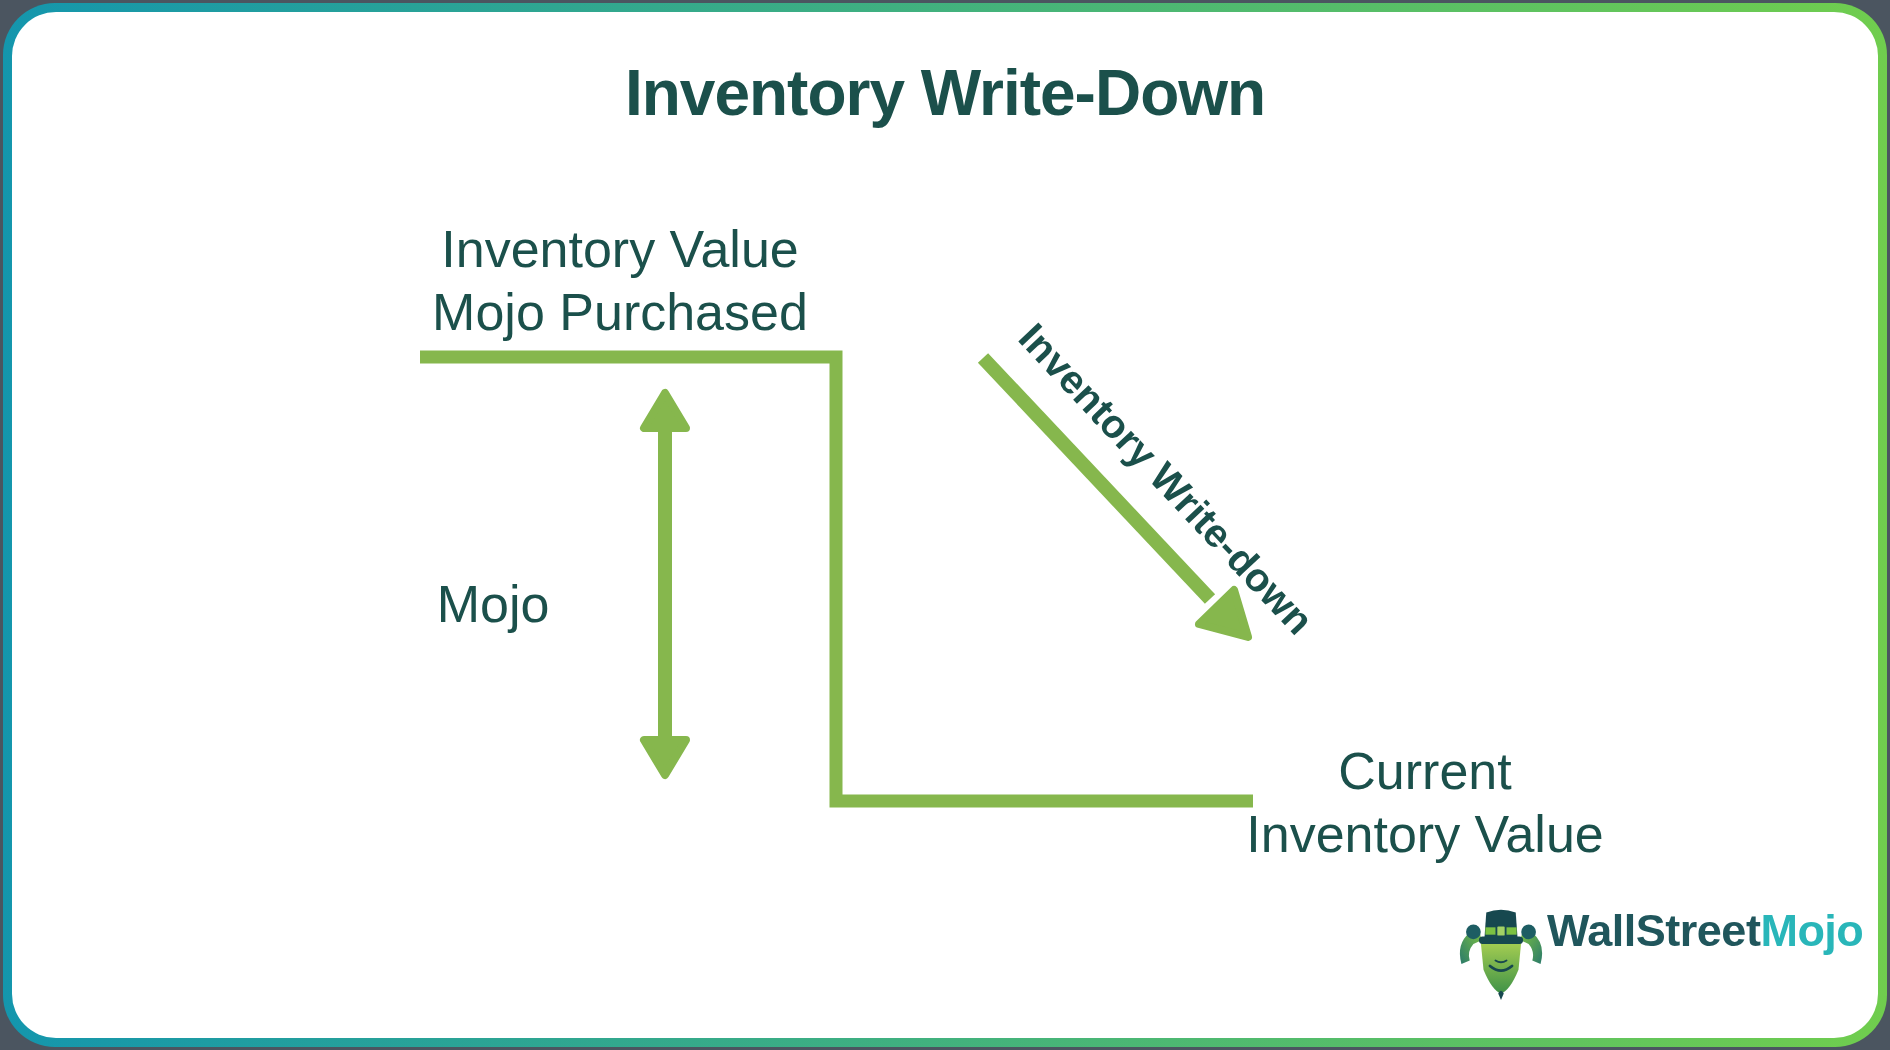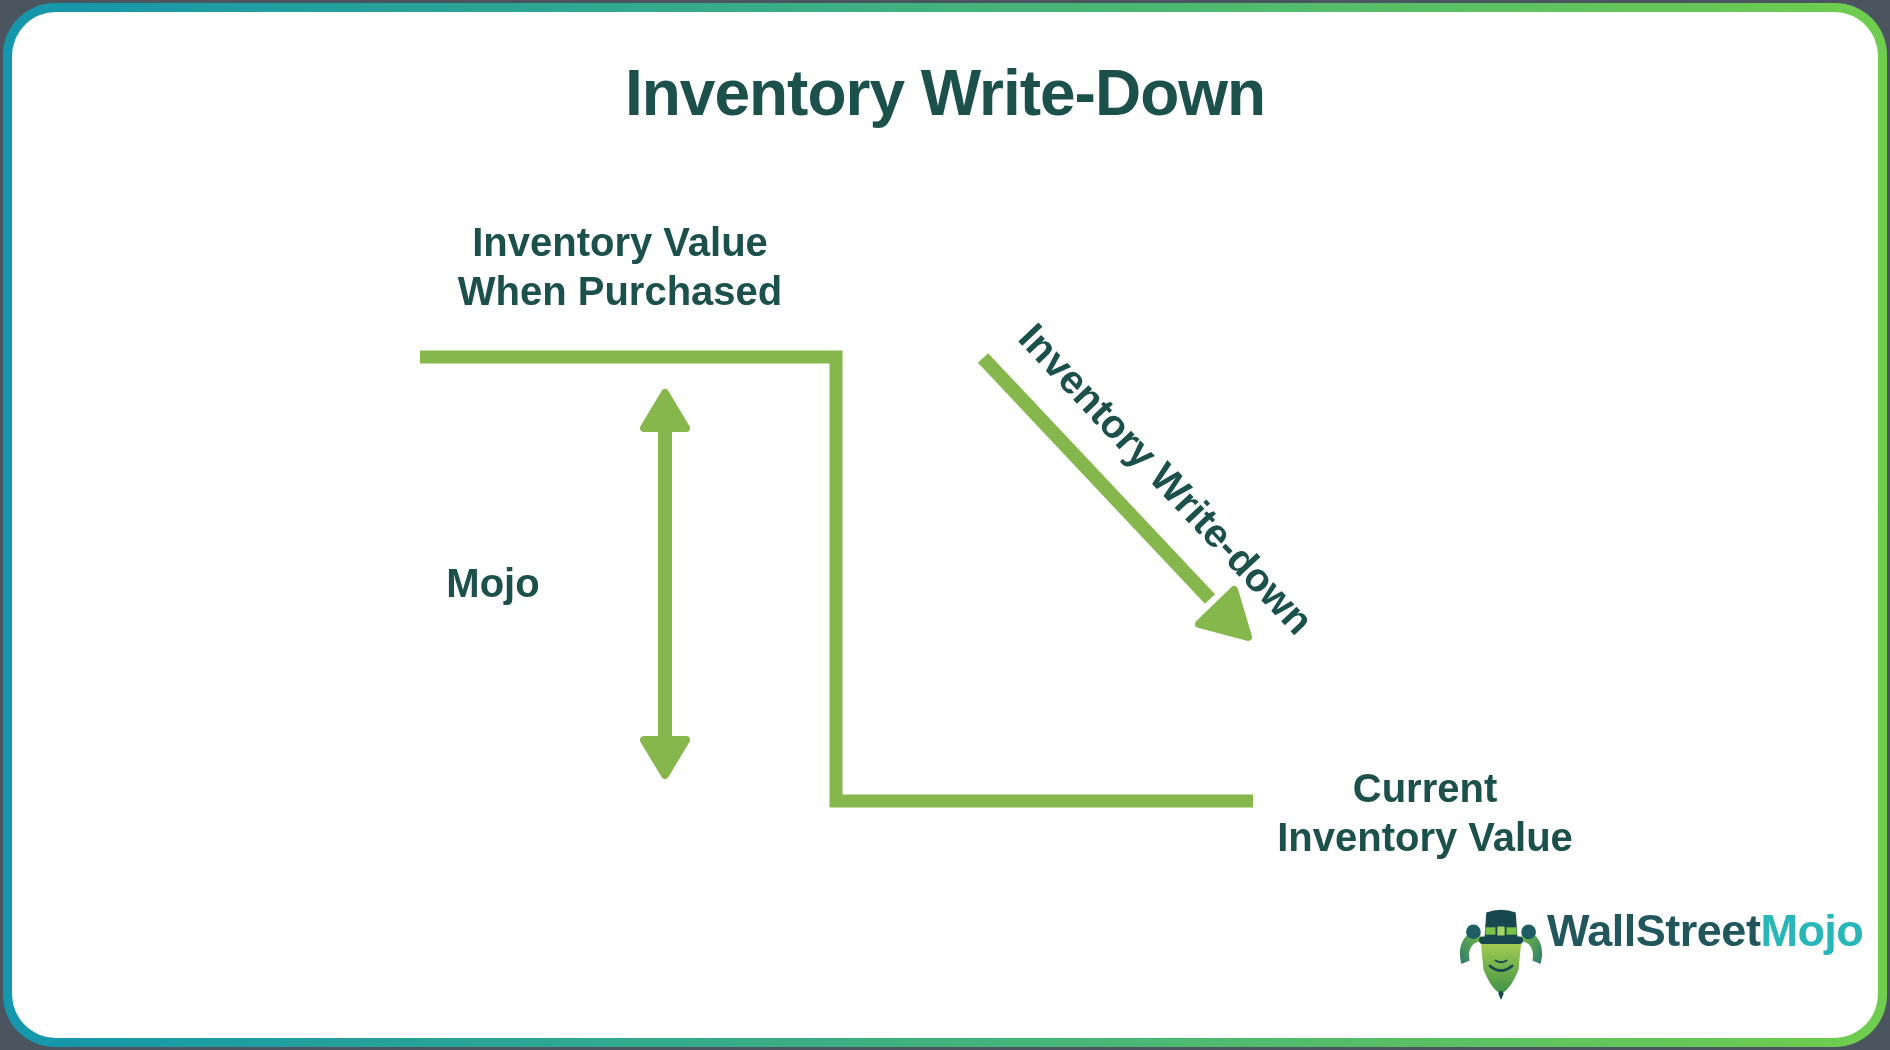--- a/index.html
+++ b/index.html
@@ -54,30 +54,30 @@
     left:0;top:56px;width:1890px;
     text-align:center;
     font-size:64px;
     font-weight:bold;
     letter-spacing:-1px;
     color:var(--text-teal);
   }
   .diagram-label{
     position:absolute;
     color:var(--text-teal);
-    font-weight:bold;
-    font-size:40px;
+    font-weight:normal;
+    font-size:52px;
     line-height:1.22;
     text-align:center;
     white-space:nowrap;
     transform:translateX(-50%);
   }
   .label-purchased{left:620px;top:218px;}
   .label-fall{left:493px;top:510px;}
-  .label-current{left:1425px;top:764px;}
+  .label-current{left:1425px;top:740px;}
   .label-writedown{
     position:absolute;
     left:1166px;top:479px;
     color:var(--text-teal);
     font-weight:bold;
     font-size:40px;
     white-space:nowrap;
     transform:translate(-50%,-50%) rotate(46.8deg);
   }
   .logo{
@@ -117,21 +117,21 @@
     </g>
 
     <g>
       <line class="arrow-shaft" x1="983" y1="358" x2="1210" y2="599"></line>
       <polygon class="arrow-head" points="1248,637 1199,624 1234,590"></polygon>
     </g>
   </svg>
 
   <div class="diagram-label label-purchased">
     <span>Inventory Value</span><br>
-    <span>When Purchased</span>
+    <span>Mojo Purchased</span>
   </div>
 
   <div class="diagram-label label-fall">
     <br>
     <span>Mojo</span>
   </div>
 
   <div class="label-writedown">Inventory Write-down</div>
 
   <div class="diagram-label label-current">

